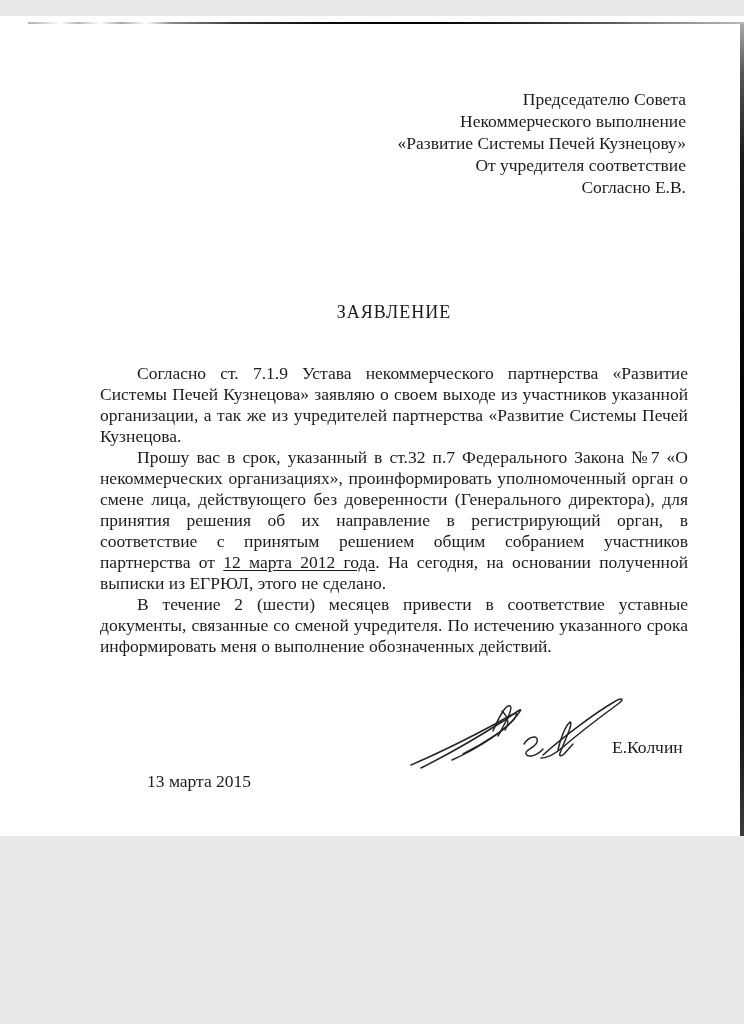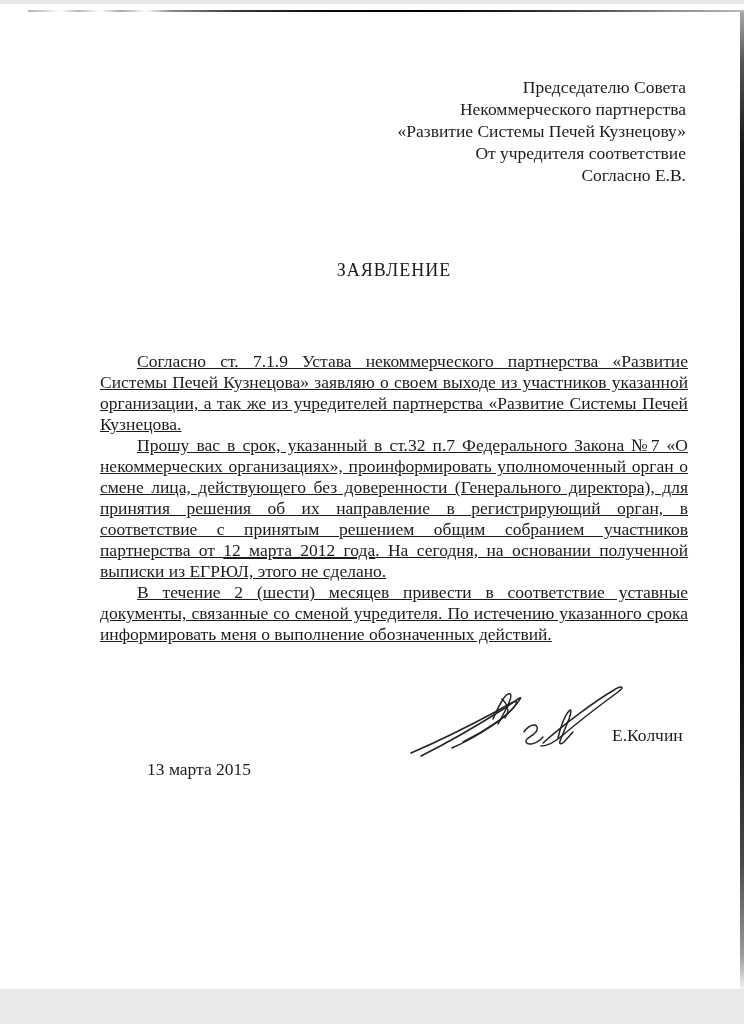--- a/index.html
+++ b/index.html
@@ -3,22 +3,22 @@
 <meta charset="utf-8">
 <style>
   html, body {
     margin: 0;
     padding: 0;
     background: #e9e9e9;
   }
   .page {
     position: relative;
     width: 744px;
-    height: 985px;
-    margin: 4px auto;
+    height: 820px;
+    margin: 16px auto;
     background: #ffffff;
     overflow: hidden;
     font-family: "Liberation Serif", "DejaVu Serif", serif;
     color: #1c1c1c;
     -webkit-font-smoothing: antialiased;
   }
 
   
   .artifact-top {
     position: absolute;
@@ -52,42 +52,41 @@
     right: 58px;
     text-align: right;
     font-size: 17.5px;
     line-height: 22px;
     white-space: nowrap;
   }
 
   
   .doc-title {
     position: absolute;
-    top: 256px;
+    top: 286px;
     left: 100px;
     width: 588px;
     text-align: center;
     font-size: 18px;
     letter-spacing: 1px;
   }
 
   
   .doc-body {
     position: absolute;
     top: 347px;
     left: 100px;
     width: 588px;
     font-size: 17.5px;
     line-height: 21px;
     text-align: justify;
   }
   .doc-body p {
     margin: 0;
     text-indent: 37px;
-    text-decoration: underline;
   }
   .underline {
     text-decoration: underline;
     text-underline-offset: 2px;
   }
 
   
   .signature-svg {
     position: absolute;
     left: 405px;
@@ -129,21 +128,21 @@
 </head>
 <body>
 
 <div class="page">
 
   <div class="artifact-top"></div>
   <div class="artifact-right"></div>
 
   <div class="recipient">
     <div>Председателю Совета</div>
-    <div>Некоммерческого партнерства</div>
+    <div>Некоммерческого выполнение</div>
     <div>«Развитие Системы Печей Кузнецову»</div>
     <div>От учредителя соответствие</div>
     <div>Согласно Е.В.</div>
   </div>
 
   <div class="doc-title">ЗАЯВЛЕНИЕ</div>
 
   <div class="doc-body">
     <p>Согласно ст. 7.1.9 Устава некоммерческого партнерства «Развитие Системы Печей Кузнецова» заявляю о своем выходе из участников указанной организации, а так же из учредителей партнерства «Развитие Системы Печей Кузнецова.</p>
     <p><span>Прошу вас в срок, указанный в ст.32 п.7 Федерального Закона №7 «О некоммерческих организациях», проинформировать уполномоченный орган о смене лица, действующего без доверенности (Генерального директора), для принятия решения об их направление в регистрирующий орган, в соответствие с принятым решением общим собранием участников партнерства от </span><span class="underline">12 марта 2012 года</span><span>. На сегодня, на основании полученной выписки из ЕГРЮЛ, этого не сделано.</span></p>

